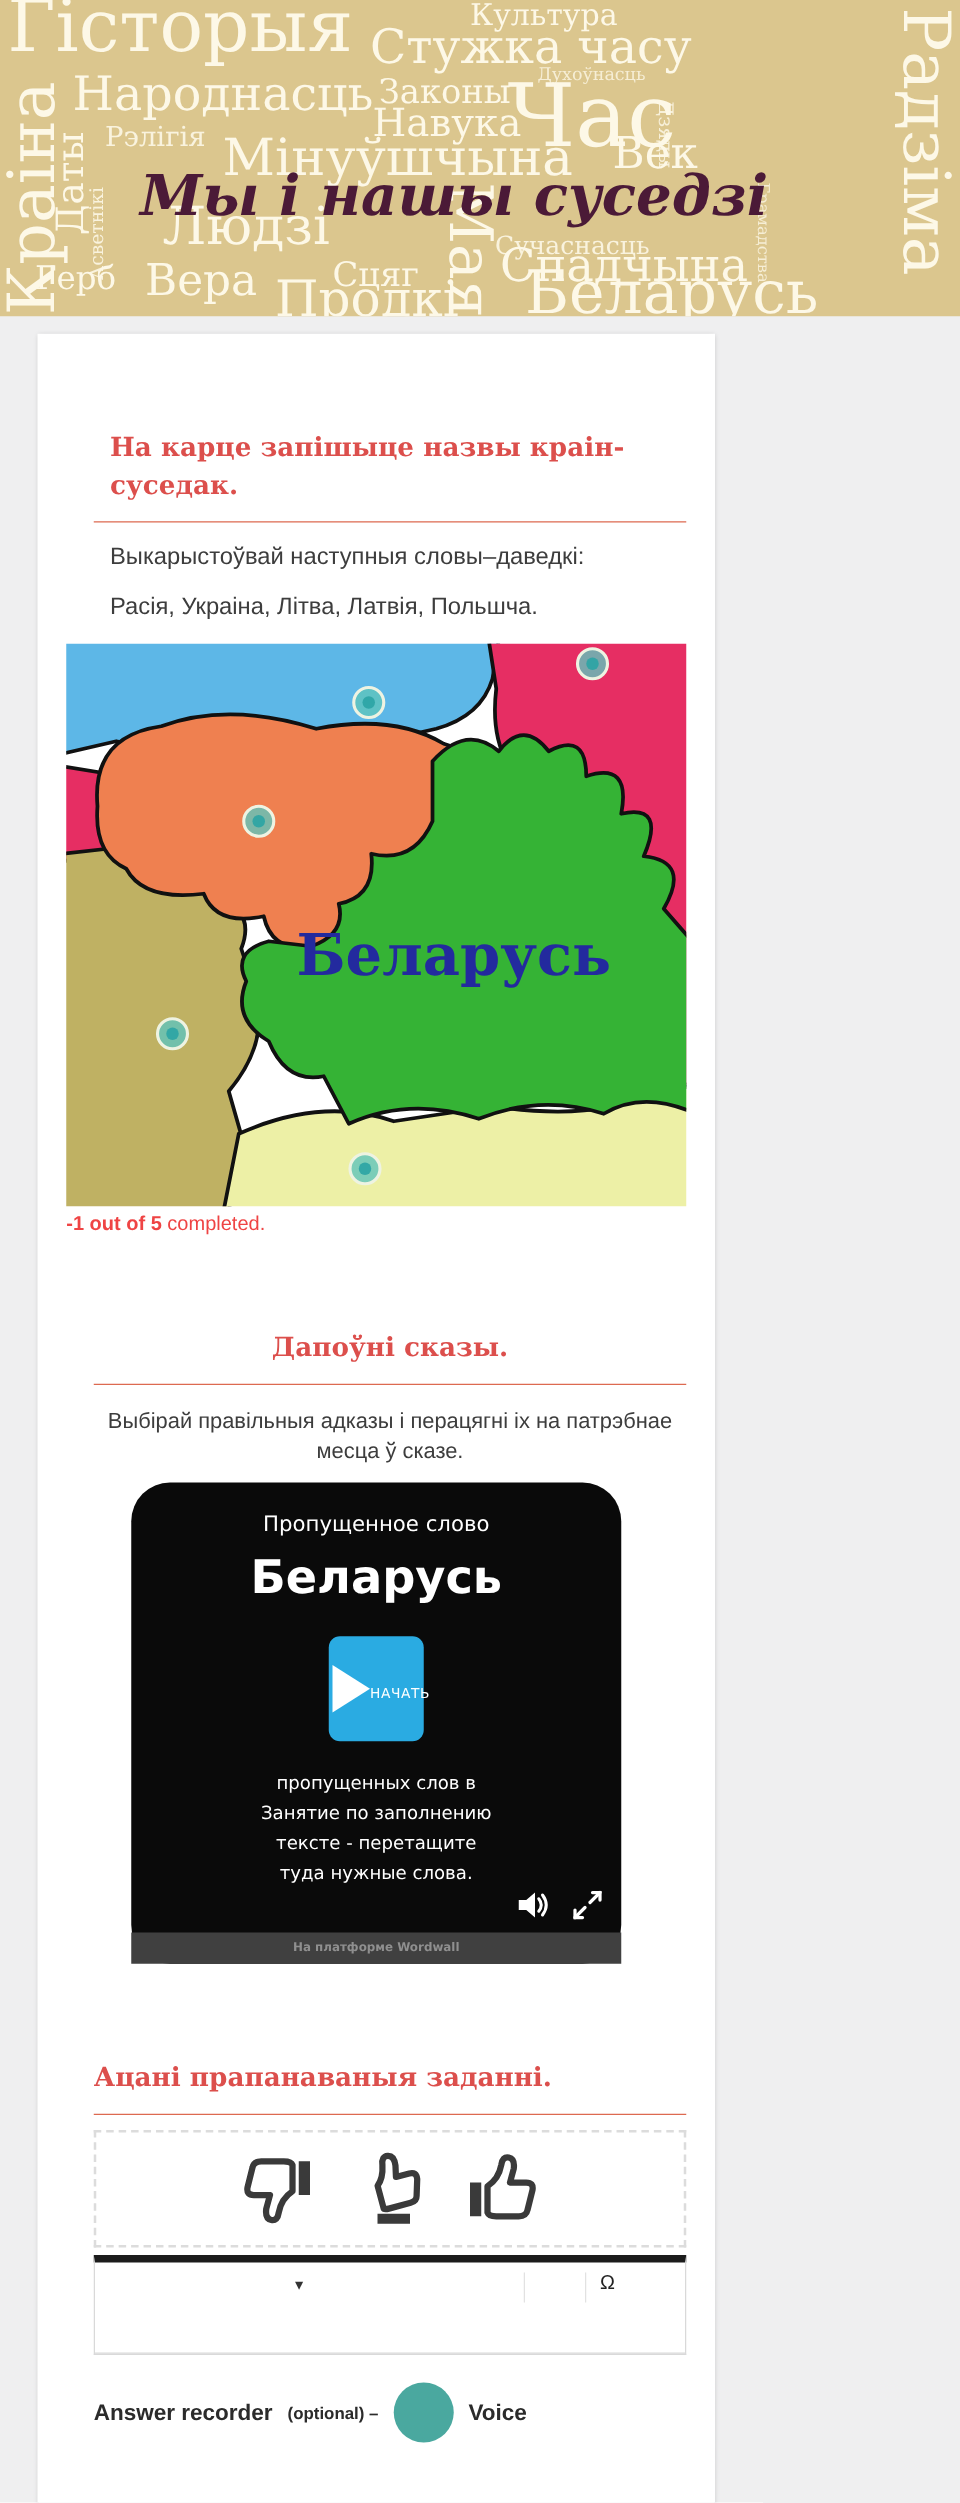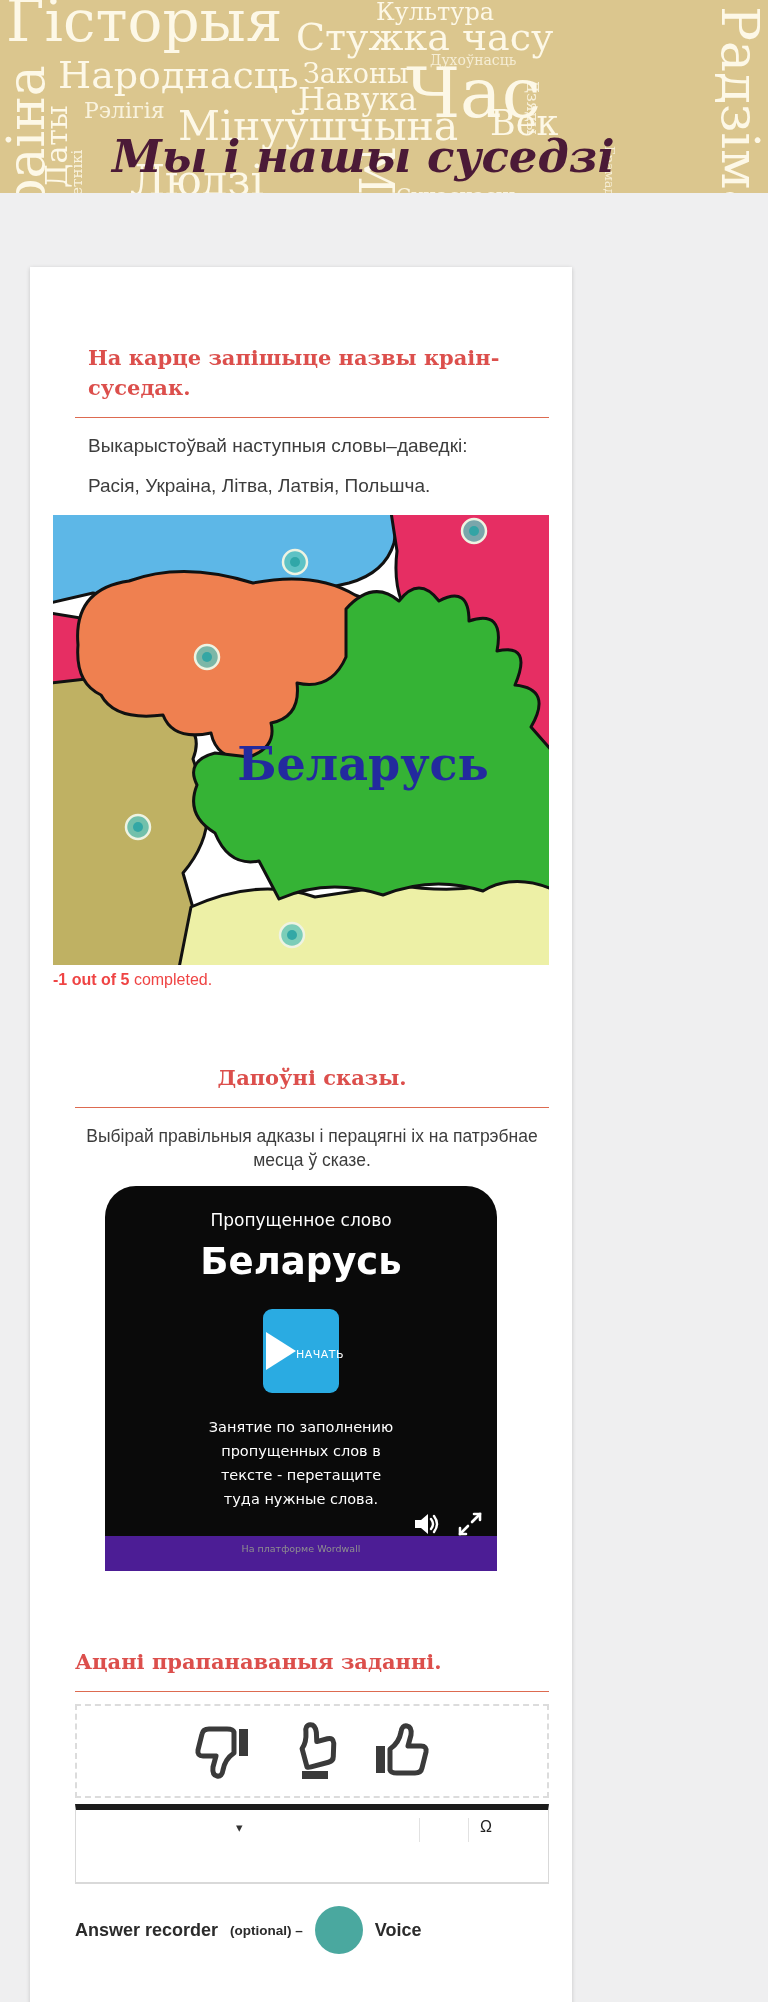--- a/index.html
+++ b/index.html
@@ -1,19 +1,19 @@
 <!DOCTYPE html>
 <html><head>
 <meta charset="utf-8">
 <style>
   html,body{margin:0;padding:0;}
   body{width:768px;height:2002px;background:#efeff0;font-family:"Liberation Sans",sans-serif;overflow:hidden;position:relative;}
 
   
-  .banner{position:relative;width:768px;height:193px;background:#dbc68e;overflow:hidden;}
+  .banner{position:relative;width:768px;height:253px;background:#dbc68e;overflow:hidden;}
   .cw{position:absolute;font-family:"DejaVu Serif",serif;color:#fdf8e7;white-space:nowrap;line-height:1;}
   .banner-title{position:absolute;left:112px;top:134px;font-family:"DejaVu Serif",serif;
     font-weight:bold;font-style:italic;font-size:45px;color:#4b1a37;white-space:nowrap;line-height:1;}
 
   
   .card{position:absolute;left:30px;top:267px;width:542px;background:#ffffff;
     box-shadow:0 1px 4px rgba(0,0,0,.18);padding-bottom:52px;}
 
   .sec-heading{font-family:"DejaVu Serif",serif;font-size:21px;color:#dc4f4c;line-height:30px;margin:0;}
   .h-map{margin:76px 23px 0 58px;}
@@ -37,22 +37,22 @@
   .v-kicker{padding-top:24px;font-size:17px;}
   .v-title{margin-top:10px;font-size:37px;font-weight:bold;}
   .play-btn{margin:26px auto 0 auto;width:76px;height:84px;background:#2aabe2;border-radius:9px;
     display:flex;flex-direction:row;align-items:center;justify-content:center;cursor:pointer;}
   .play-tri{width:0;height:0;border-left:30px solid #fff;border-top:19px solid transparent;
     border-bottom:19px solid transparent;margin-left:8px;}
   .play-label{font-size:11px;margin-top:6px;letter-spacing:.5px;}
   .v-desc{margin-top:22px;font-size:14.5px;line-height:24px;}
   .v-icons{position:absolute;right:14px;bottom:34px;display:flex;gap:16px;align-items:center;}
   .v-icons svg{display:block;cursor:pointer;}
-  .v-bar{position:absolute;left:0;right:0;bottom:0;height:35px;background:#4c1d95;
-    font-size:9.5px;color:#8f8f8f;line-height:25px;}
+  .v-bar{position:absolute;left:0;right:0;bottom:0;height:25px;background:#404040;
+    font-size:9.5px;color:#8f8f8f;line-height:25px;font-weight:bold;}
 
   
   .thumbs-box{margin:12px 23px 0 45px;height:94px;border:2px dashed #dcdcdc;box-sizing:border-box;
     display:flex;align-items:center;justify-content:center;gap:26px;}
   .thumb{cursor:pointer;}
 
   .editor{margin:6px 23px 0 45px;border:1px solid #d9d9d9;border-top:6px solid #1c1c1c;box-sizing:border-box;}
   .toolbar{position:relative;height:72px;border-bottom:1px solid #d9d9d9;}
   .tb-caret{position:absolute;left:160px;top:10px;font-size:13px;color:#333;cursor:pointer;}
   .tb-sep{position:absolute;top:8px;width:1px;height:24px;background:#e2e2e2;}
@@ -152,22 +152,22 @@
   <p class="body-text center">Выбірай правільныя адказы і перацягні іх на патрэбнае месца ў сказе.</p>
 
   <div class="video">
     <div class="v-kicker">Пропущенное слово</div>
     <div class="v-title">Беларусь</div>
     <div class="play-btn">
       <div class="play-tri"></div>
       <div class="play-label">НАЧАТЬ</div>
     </div>
     <div class="v-desc">
+        <div>пропущенных слов в</div>
         <div>Занятие по заполнению</div>
-        <div>пропущенных слов в</div>
         <div>тексте - перетащите</div>
         <div>туда нужные слова.</div>
       </div>
     <div class="v-icons">
       <svg width="28" height="24" viewBox="0 0 28 24">
         <path d="M2,8 H8 L15,2 V22 L8,16 H2 Z" fill="#fff"></path>
         <path d="M18,7 Q22,12 18,17" stroke="#fff" stroke-width="2.4" fill="none" stroke-linecap="round"></path>
         <path d="M21,4 Q27,12 21,20" stroke="#fff" stroke-width="2.4" fill="none" stroke-linecap="round"></path>
       </svg>
       <svg width="26" height="26" viewBox="0 0 26 26">

